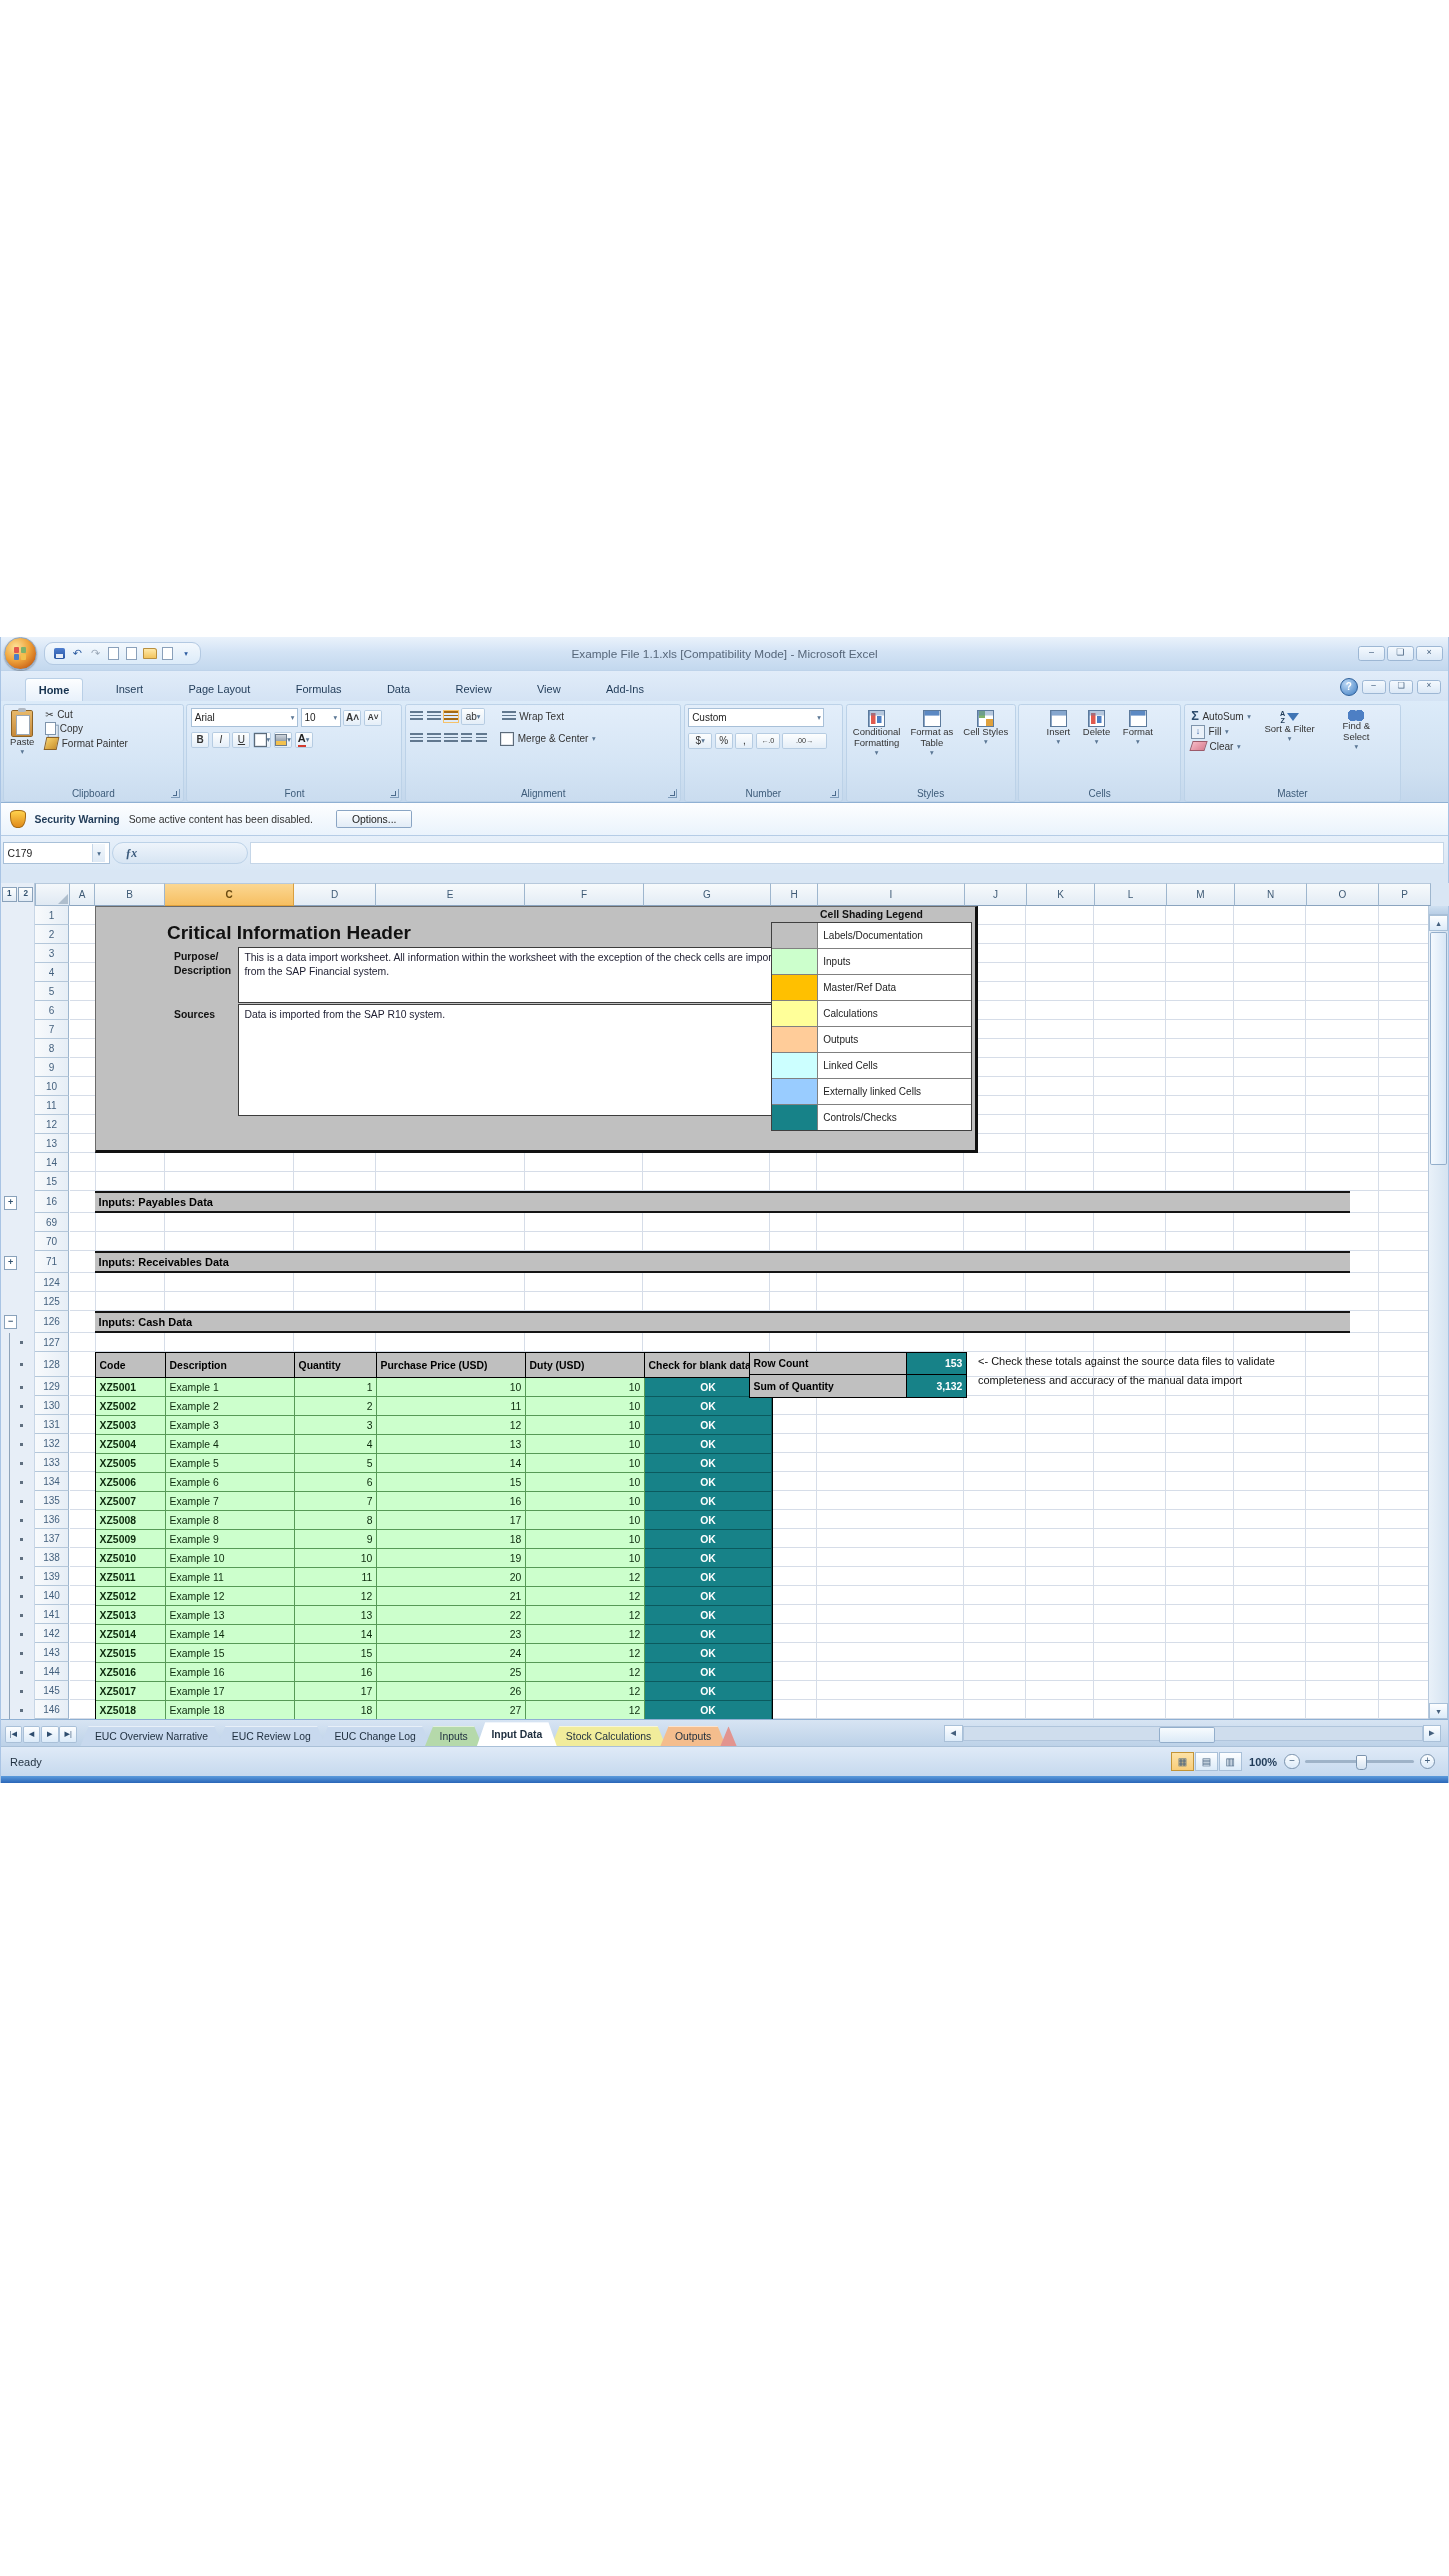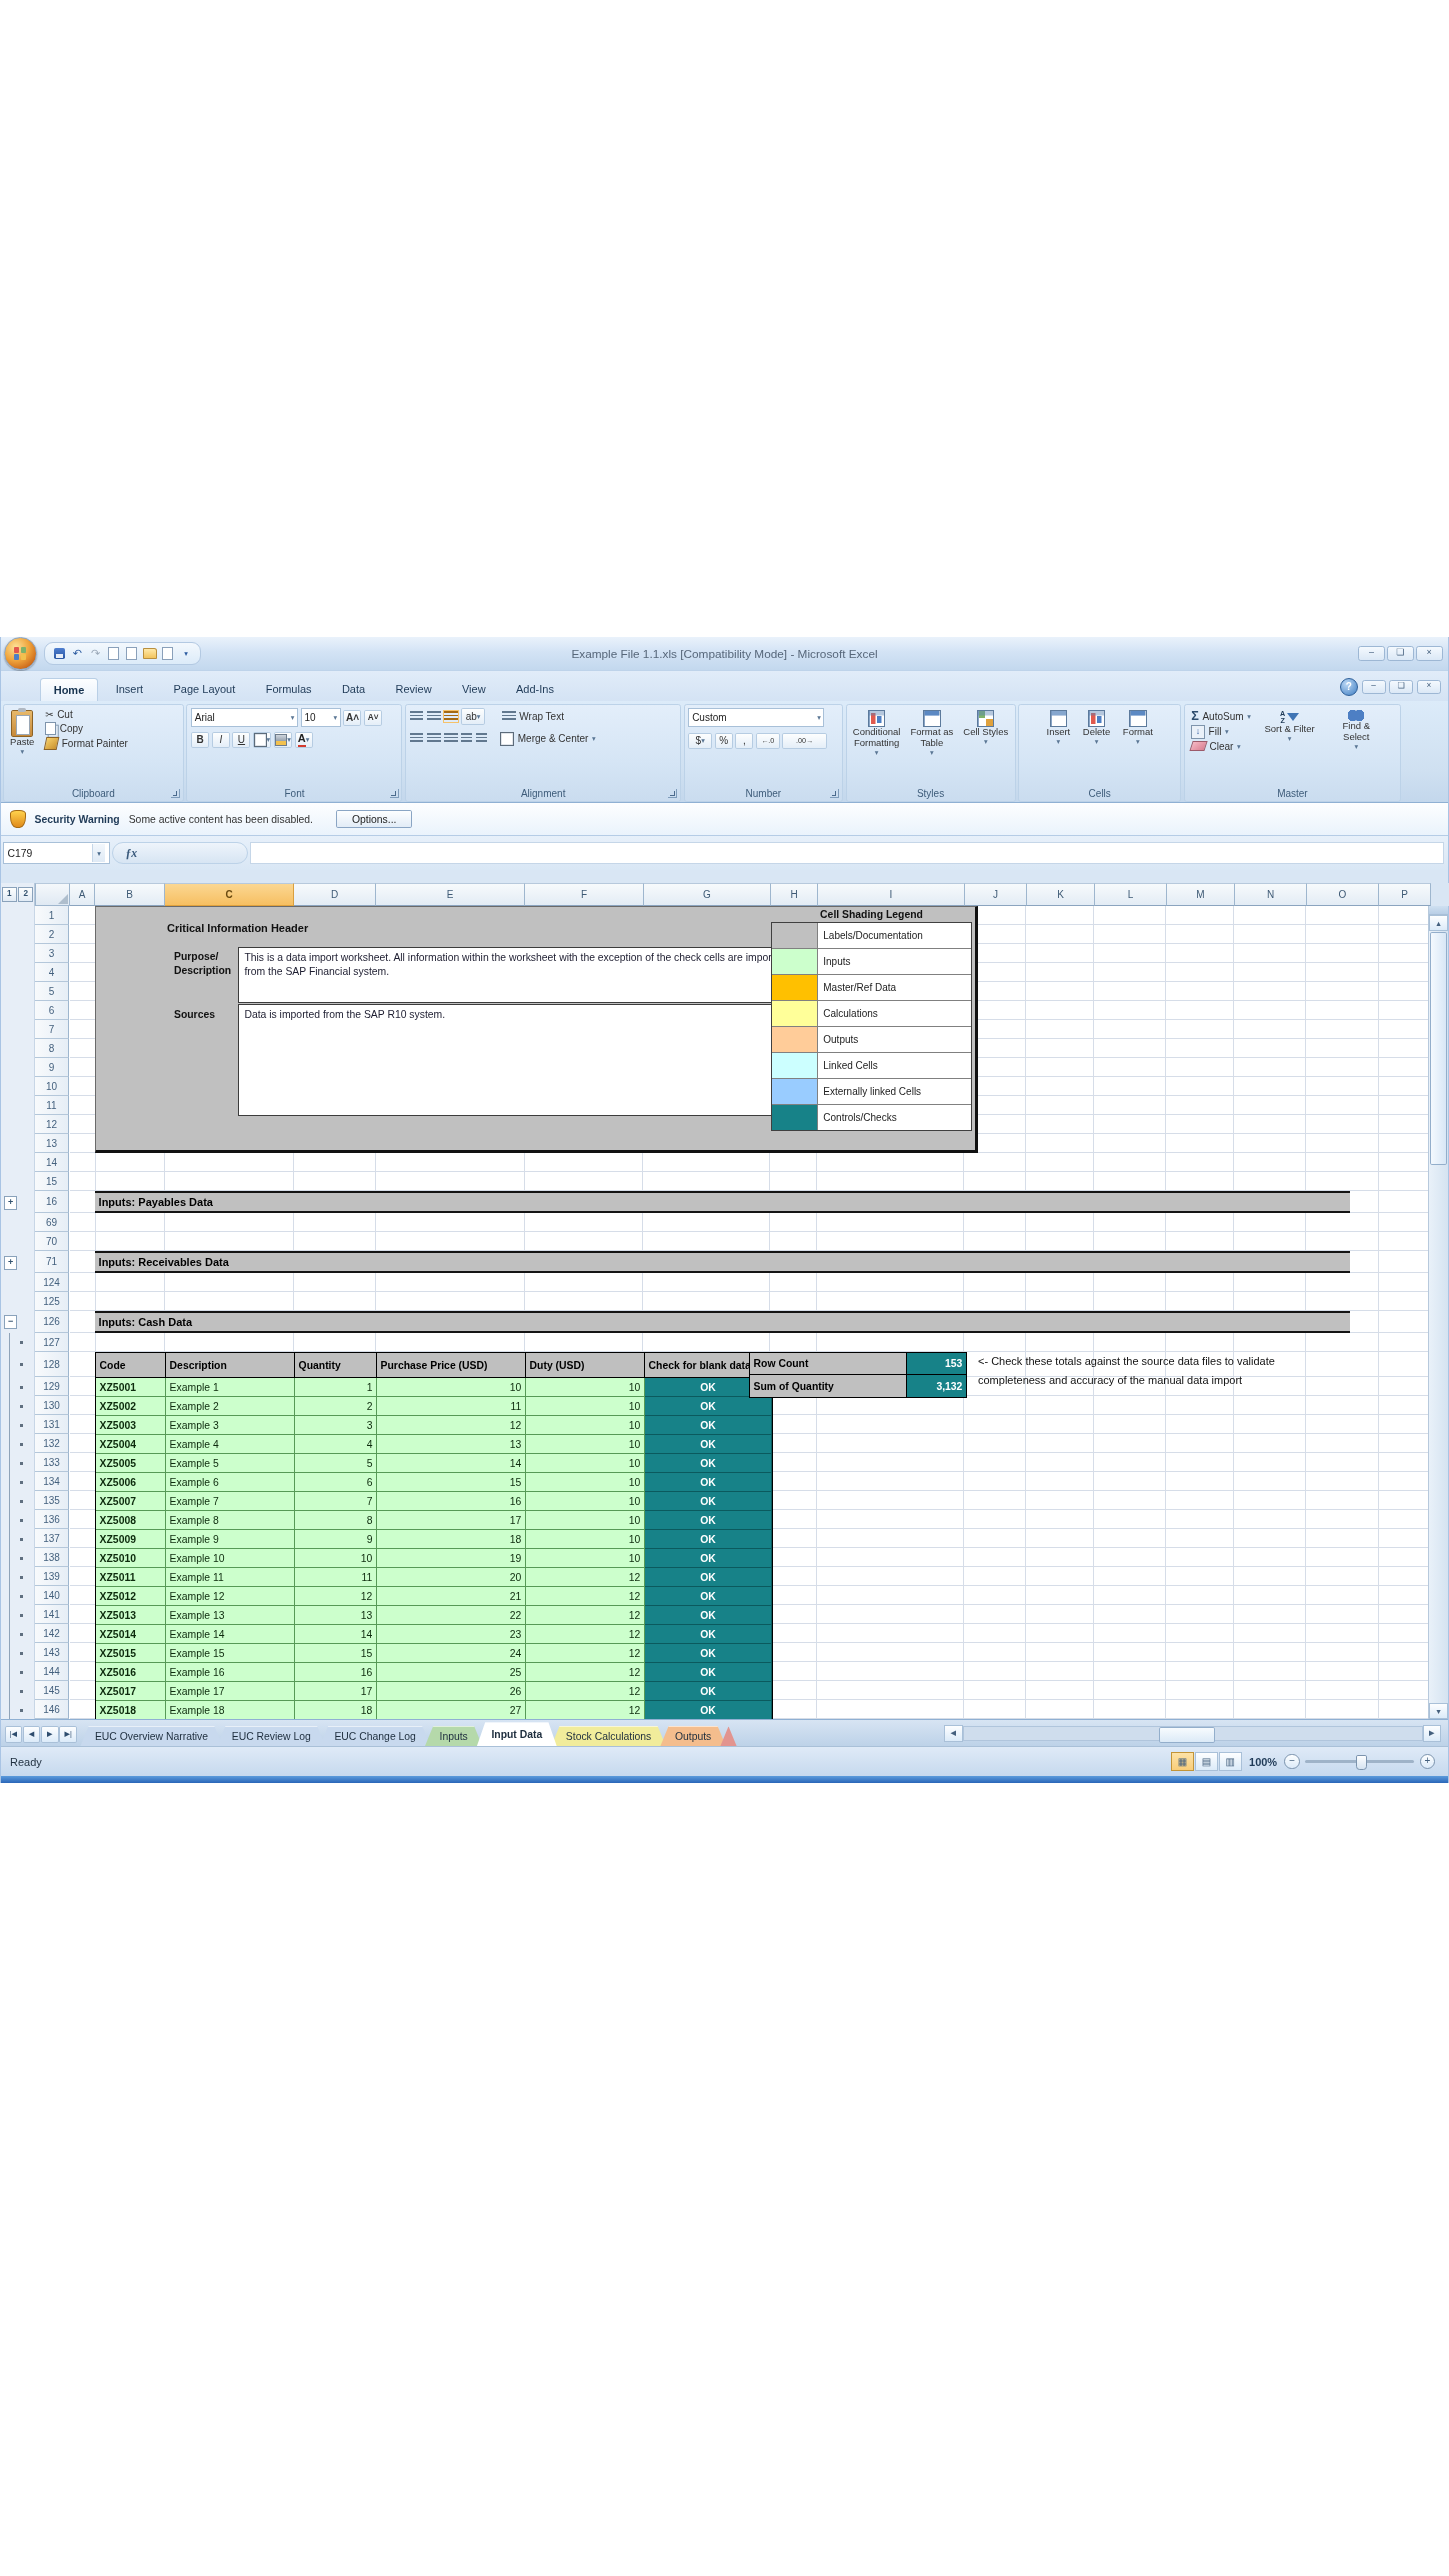--- a/index.html
+++ b/index.html
@@ -17,21 +17,21 @@
   .disk{width:11px;height:11px;background:linear-gradient(#4f7fd0,#2a56a2);border-radius:1.8px;position:relative;}
   .disk:after{content:"";position:absolute;left:1.8px;bottom:0.9px;width:7.2px;height:4.5px;background:#e8eef8;}
   .pageic{width:9px;height:11.8px;background:#fff;border:0.9px solid #8aa0ba;}
   .folderic{width:12.7px;height:9px;background:linear-gradient(#ffe9a8,#f2c45e);border:0.9px solid #b98f3e;border-radius:0.9px 2.7px 0.9px 0.9px;}
   .title-text{position:absolute;left:0;right:0;text-align:center;font-size:11.8px;color:#57677a;pointer-events:none;}
   .winctl{margin-left:auto;display:flex;gap:1.8px;margin-right:5.4px;}
   .wbtn{width:25px;height:13.6px;border:0.9px solid #9db7d4;border-radius:2.7px;background:linear-gradient(#f4f9fe,#dbe8f6);font-size:9px;line-height:11.8px;text-align:center;color:#44607e;}
 
   
   .tabrow{height:30px;background:linear-gradient(#e1ecf9,#d4e3f4);display:flex;align-items:flex-end;position:relative;}
-  .rtabs{display:flex;margin-left:39px;gap:5px;}
+  .rtabs{display:flex;margin-left:24px;gap:20px;}
   .rtab{padding:4.5px 12.7px 5.4px;font-size:11px;color:#1f3a57;border-radius:3.6px 3.6px 0 0;}
   .rtab.active{background:linear-gradient(#fdfeff,#e8f1fb);border:0.9px solid #b9cfe6;border-bottom:none;font-weight:bold;color:#16324f;}
   .tr-ctl{position:absolute;right:7.2px;top:7.2px;display:flex;gap:3.6px;align-items:center;}
   .helpbtn{width:16.3px;height:16.3px;border-radius:50%;background:radial-gradient(circle at 35% 30%,#bcd8f5,#3f7ec2);color:#fff;font-size:10px;font-weight:bold;text-align:center;line-height:16.3px;border:0.9px solid #2d5f99;}
   .wbtn.small{width:22px;height:11.8px;line-height:10px;font-size:8.2px;}
 
   
   .ribbon{height:102px;background:linear-gradient(#dcebf9,#cfe0f1 70%,#c3d7ec);border-bottom:0.9px solid #8fb0d3;box-sizing:border-box;display:flex;padding:2.7px 1.8px 0 1.8px;gap:2.7px;}
   .grp{position:relative;border:0.9px solid #bcd2e8;border-radius:2.7px;background:linear-gradient(#e3eefa,#d5e5f5 60%,#cadcef);box-sizing:border-box;padding:3.6px 3.6px 16.3px 3.6px;flex:none;}
   .grp-label{position:absolute;left:0;right:0;bottom:1.8px;text-align:center;font-size:10px;color:#3e5c7a;}
@@ -105,21 +105,21 @@
   .vs-split{height:8.2px;background:linear-gradient(#cfe0f1,#b8cee6);border-bottom:0.9px solid #a9c0d8;}
   .vs-thumb{height:231px;border:0.9px solid #93aecb;border-radius:1.8px;background:linear-gradient(90deg,#f4f9fe,#d8e7f6);margin:0.9px;}
   .vs-btn.bottom{position:absolute;bottom:0;left:0;right:0;}
 
   .marker{position:absolute;width:11.8px;height:11.8px;border:0.9px solid #8aa2bb;background:#fff;font-size:9px;font-weight:bold;color:#33526f;text-align:center;line-height:10px;left:2.7px;}
   .odot{position:absolute;width:2.7px;height:2.7px;background:#5f6f80;left:19px;}
   .oline{position:absolute;left:8.2px;width:0.9px;background:#8fa3b8;}
 
   
   .grayblock{position:absolute;left:25px;top:0;width:883px;height:247px;background:#c0c0c0;border:0.9px solid #6a6a6a;border-right:3.6px solid #111;border-bottom:3.6px solid #111;box-sizing:border-box;}
-  .cih-title{position:absolute;left:71px;top:14.5px;font-size:11px;font-weight:bold;color:#111;}
+  .cih-title{position:absolute;left:71px;top:14.5px;font-size:19px;font-weight:bold;color:#111;}
   .blk-label{position:absolute;left:78px;font-size:10.4px;font-weight:bold;color:#111;line-height:1.3;}
   .whitebox{position:absolute;left:142px;width:560px;background:#fff;border:1.8px solid #3c3c3c;box-sizing:border-box;padding:2.7px 5.4px;font-size:10.4px;color:#1d1d30;line-height:1.35;}
   .legend{position:absolute;left:675px;top:1.8px;width:201px;}
   .leg-title{font-size:10.4px;font-weight:bold;color:#111;text-align:center;margin-bottom:2.7px;}
   .leg-table{border:0.9px solid #404040;background:#808080;display:grid;grid-template-columns:45px 1fr;gap:0.9px;}
   .leg-sw{height:25px;}
   .leg-lb{height:25px;background:#fff;font-size:10px;color:#222;display:flex;align-items:center;padding-left:5.4px;}
 
   
   .band{position:absolute;left:25px;width:1255px;height:22px;background:#c0c0c0;border-top:2.7px solid #141414;border-bottom:2.7px solid #141414;box-sizing:border-box;display:flex;align-items:center;font-size:11px;font-weight:bold;color:#000;padding-left:3.6px;}

